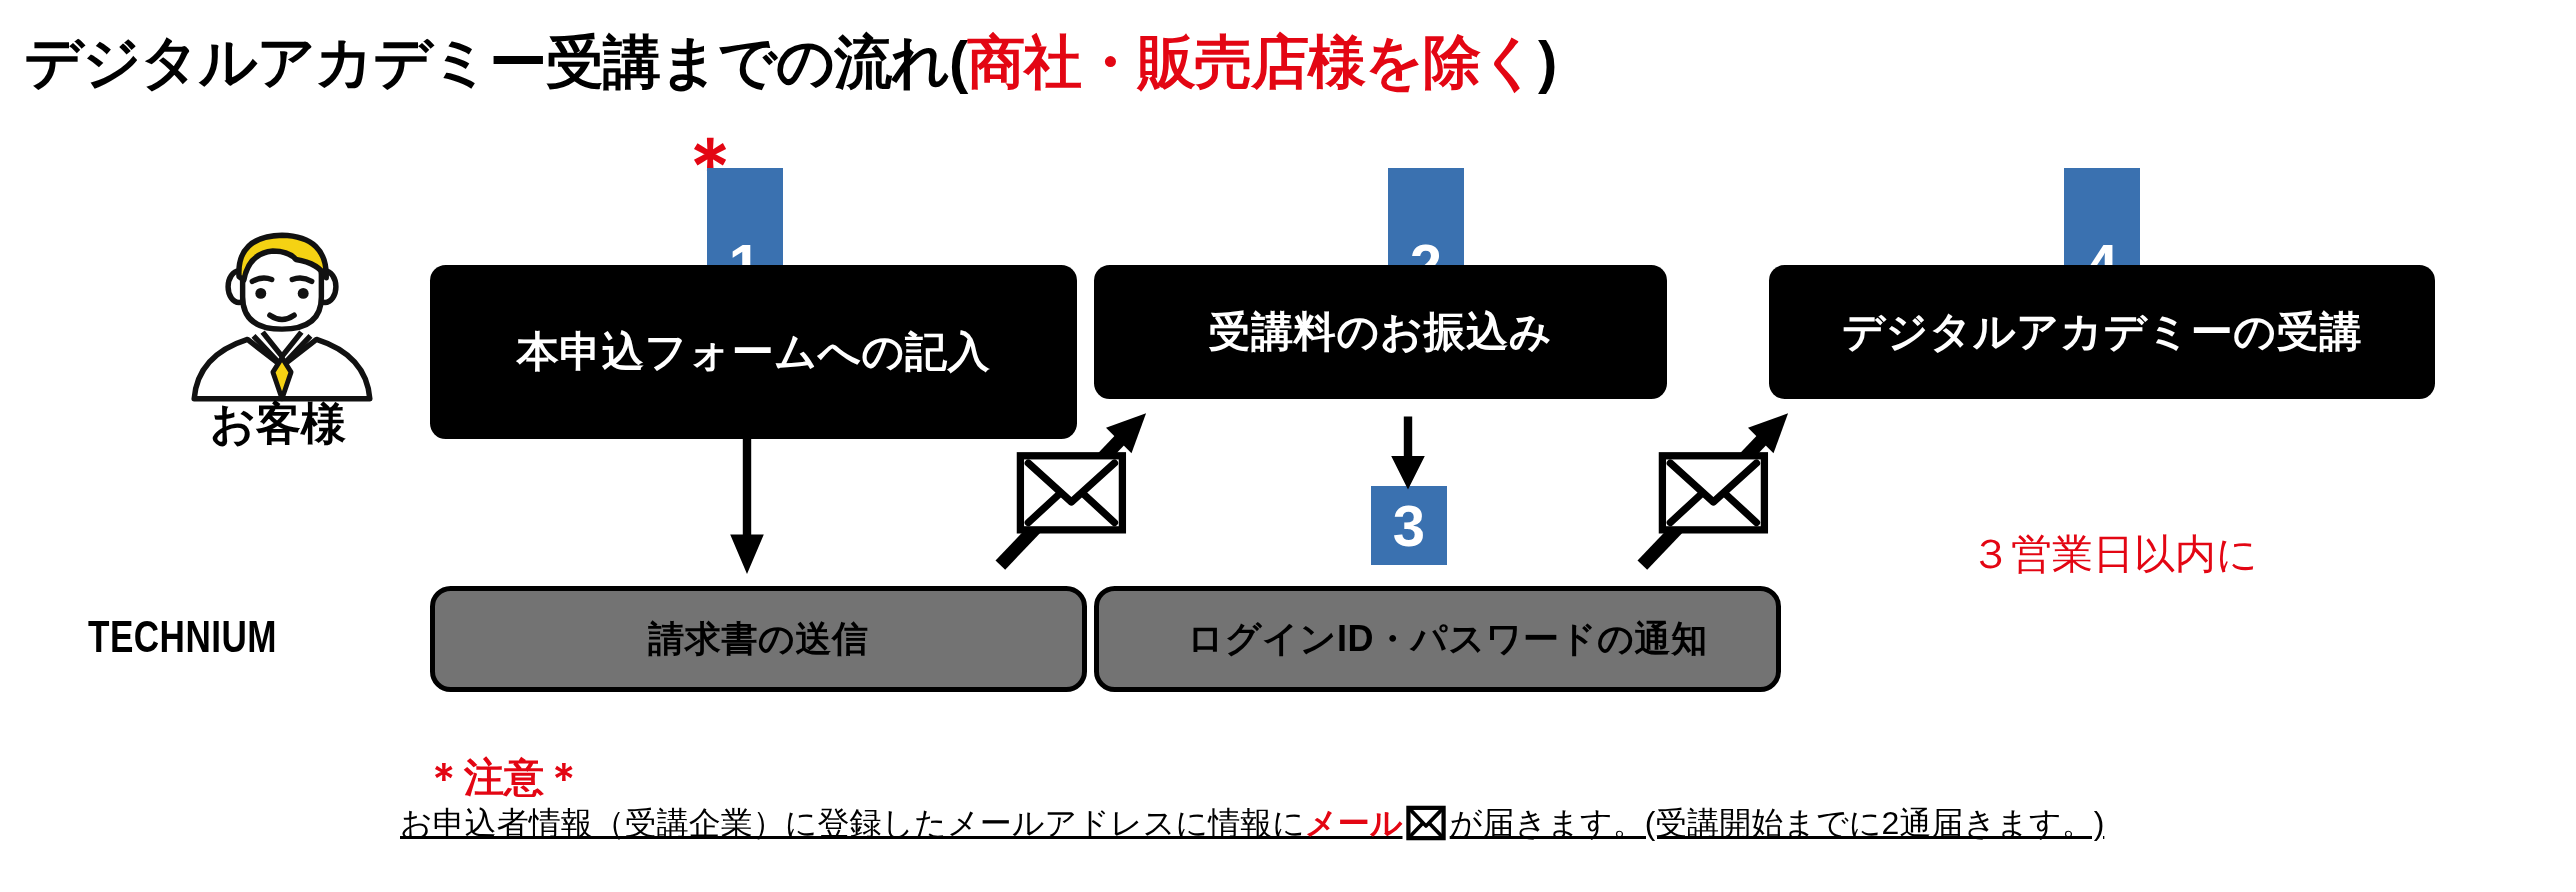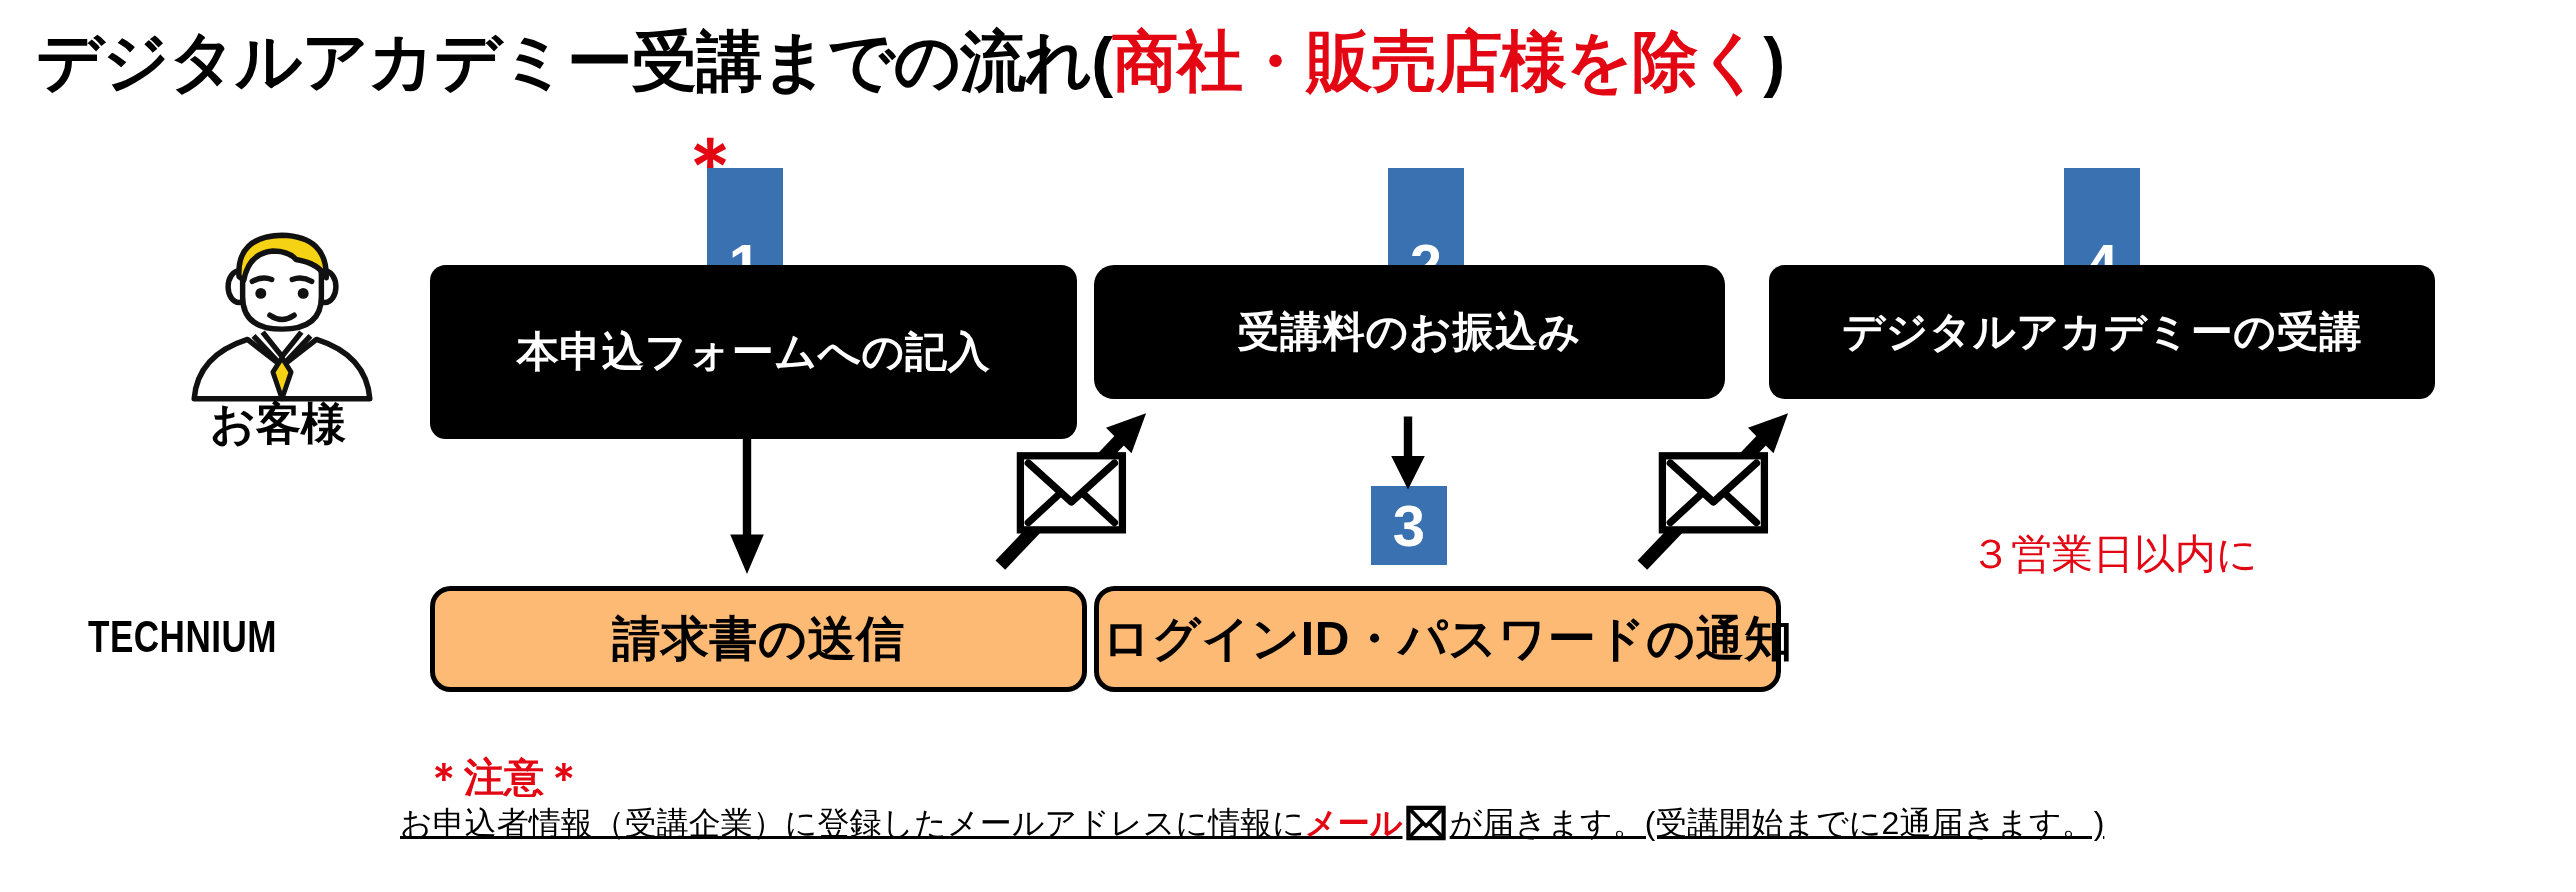--- a/index.html
+++ b/index.html
@@ -5,22 +5,22 @@
   html,body{margin:0;padding:0;background:#ffffff;}
   body{
     width:2576px;height:893px;position:relative;overflow:hidden;
     font-family:"Liberation Sans","DejaVu Sans",sans-serif;
     color:#000;
   }
   .abs{position:absolute;}
 
   
   #title{
-    left:36px; top:3.6px; width:2495px; height:115px;
-    font-size:66px; font-weight:700; line-height:115px;
+    left:24px; top:3.6px; width:2495px; height:115px;
+    font-size:58px; font-weight:700; line-height:115px;
     white-space:nowrap; letter-spacing:-1.2px;
   }
   #title .red{color:#E30613;}
 
   
   #star1{
     left:674px; top:130px; width:67px; height:67px;
     color:#E30613; font-size:73px; font-weight:700; line-height:67px;
     text-align:center;
   }
@@ -34,24 +34,24 @@
 
   
   .blackbox{
     background:#000000; color:#ffffff; border-radius:15.7px;
     display:flex; align-items:center; justify-content:center;
     font-size:42px; font-weight:700; letter-spacing:0.6px; white-space:nowrap;
   }
 
   
   .whitebox{
-    background:#fdba74; color:#000000;
+    background:#737373; color:#000000;
     border:5.5px solid #000000; border-radius:20.6px;
     display:flex; align-items:center; justify-content:center;
-    font-size:48px; font-weight:700; letter-spacing:0.6px; white-space:nowrap;
+    font-size:36px; font-weight:700; letter-spacing:0.6px; white-space:nowrap;
   }
 
   
   #customer-label{
     left:151px; top:394px; width:254px;
     font-size:45px; font-weight:700; text-align:center;
   }
 
   
   #technium{
@@ -124,21 +124,21 @@
 <div id="customer-label" class="abs">お客様</div>
 
 <div id="technium" class="abs">TECHNIUM</div>
 
 <div class="abs badge" style="left:707px;top:168px;width:76px;height:193px;">1</div>
 <div class="abs badge" style="left:1388px;top:168px;width:76px;height:193px;">2</div>
 <div class="abs badge" style="left:1371px;top:486px;width:76px;height:79px;">3</div>
 <div class="abs badge" style="left:2064px;top:168px;width:76px;height:193px;">4</div>
 
 <div class="abs blackbox" style="left:430px;top:265px;width:647px;height:174px;">本申込フォームへの記入</div>
-<div class="abs blackbox" style="left:1094px;top:265px;width:631px;height:134px;border-radius:20px;">受講料のお振込み</div>
+<div class="abs blackbox" style="left:1094px;top:265px;width:573px;height:134px;">受講料のお振込み</div>
 <div class="abs blackbox" style="left:1769px;top:265px;width:666px;height:134px;">デジタルアカデミーの受講</div>
 
 <div class="abs whitebox" style="left:430px;top:586px;width:647px;height:96px;">請求書の送信</div>
 <div class="abs whitebox" style="left:1094px;top:586px;width:657px;height:96px;padding-left:20px;">ログインID・パスワードの通知</div>
 
 <div class="abs" style="left:723px;top:416px;width:48px;height:159px;">
   <svg viewBox="0 0 80 262" width="48" height="159">
     <path d="M33 0 H47 V196 H68 L40 262 L12 196 H33 Z" fill="#000"></path>
   </svg>
 </div>

